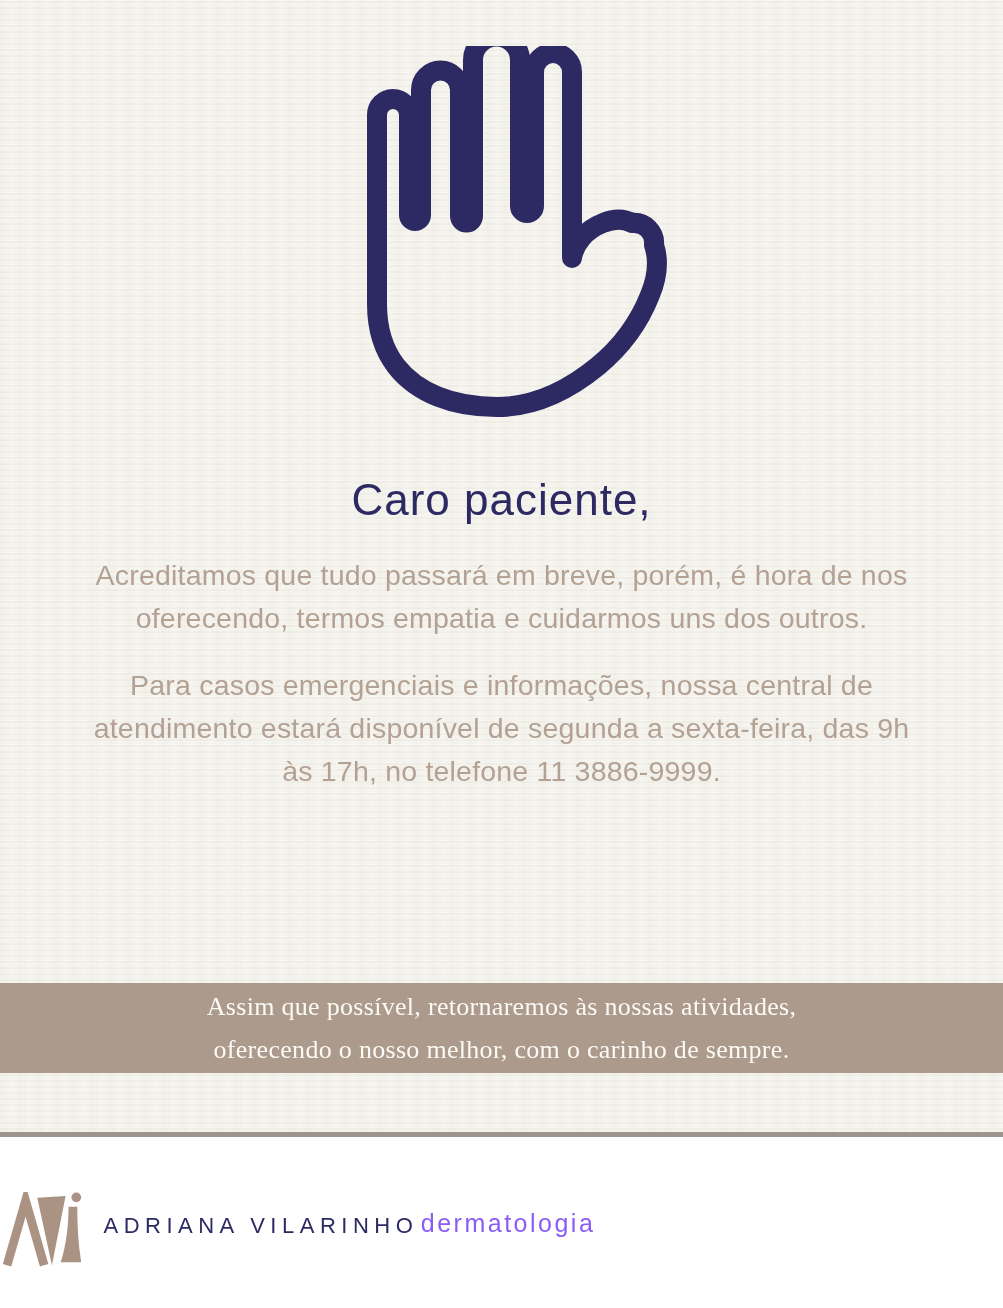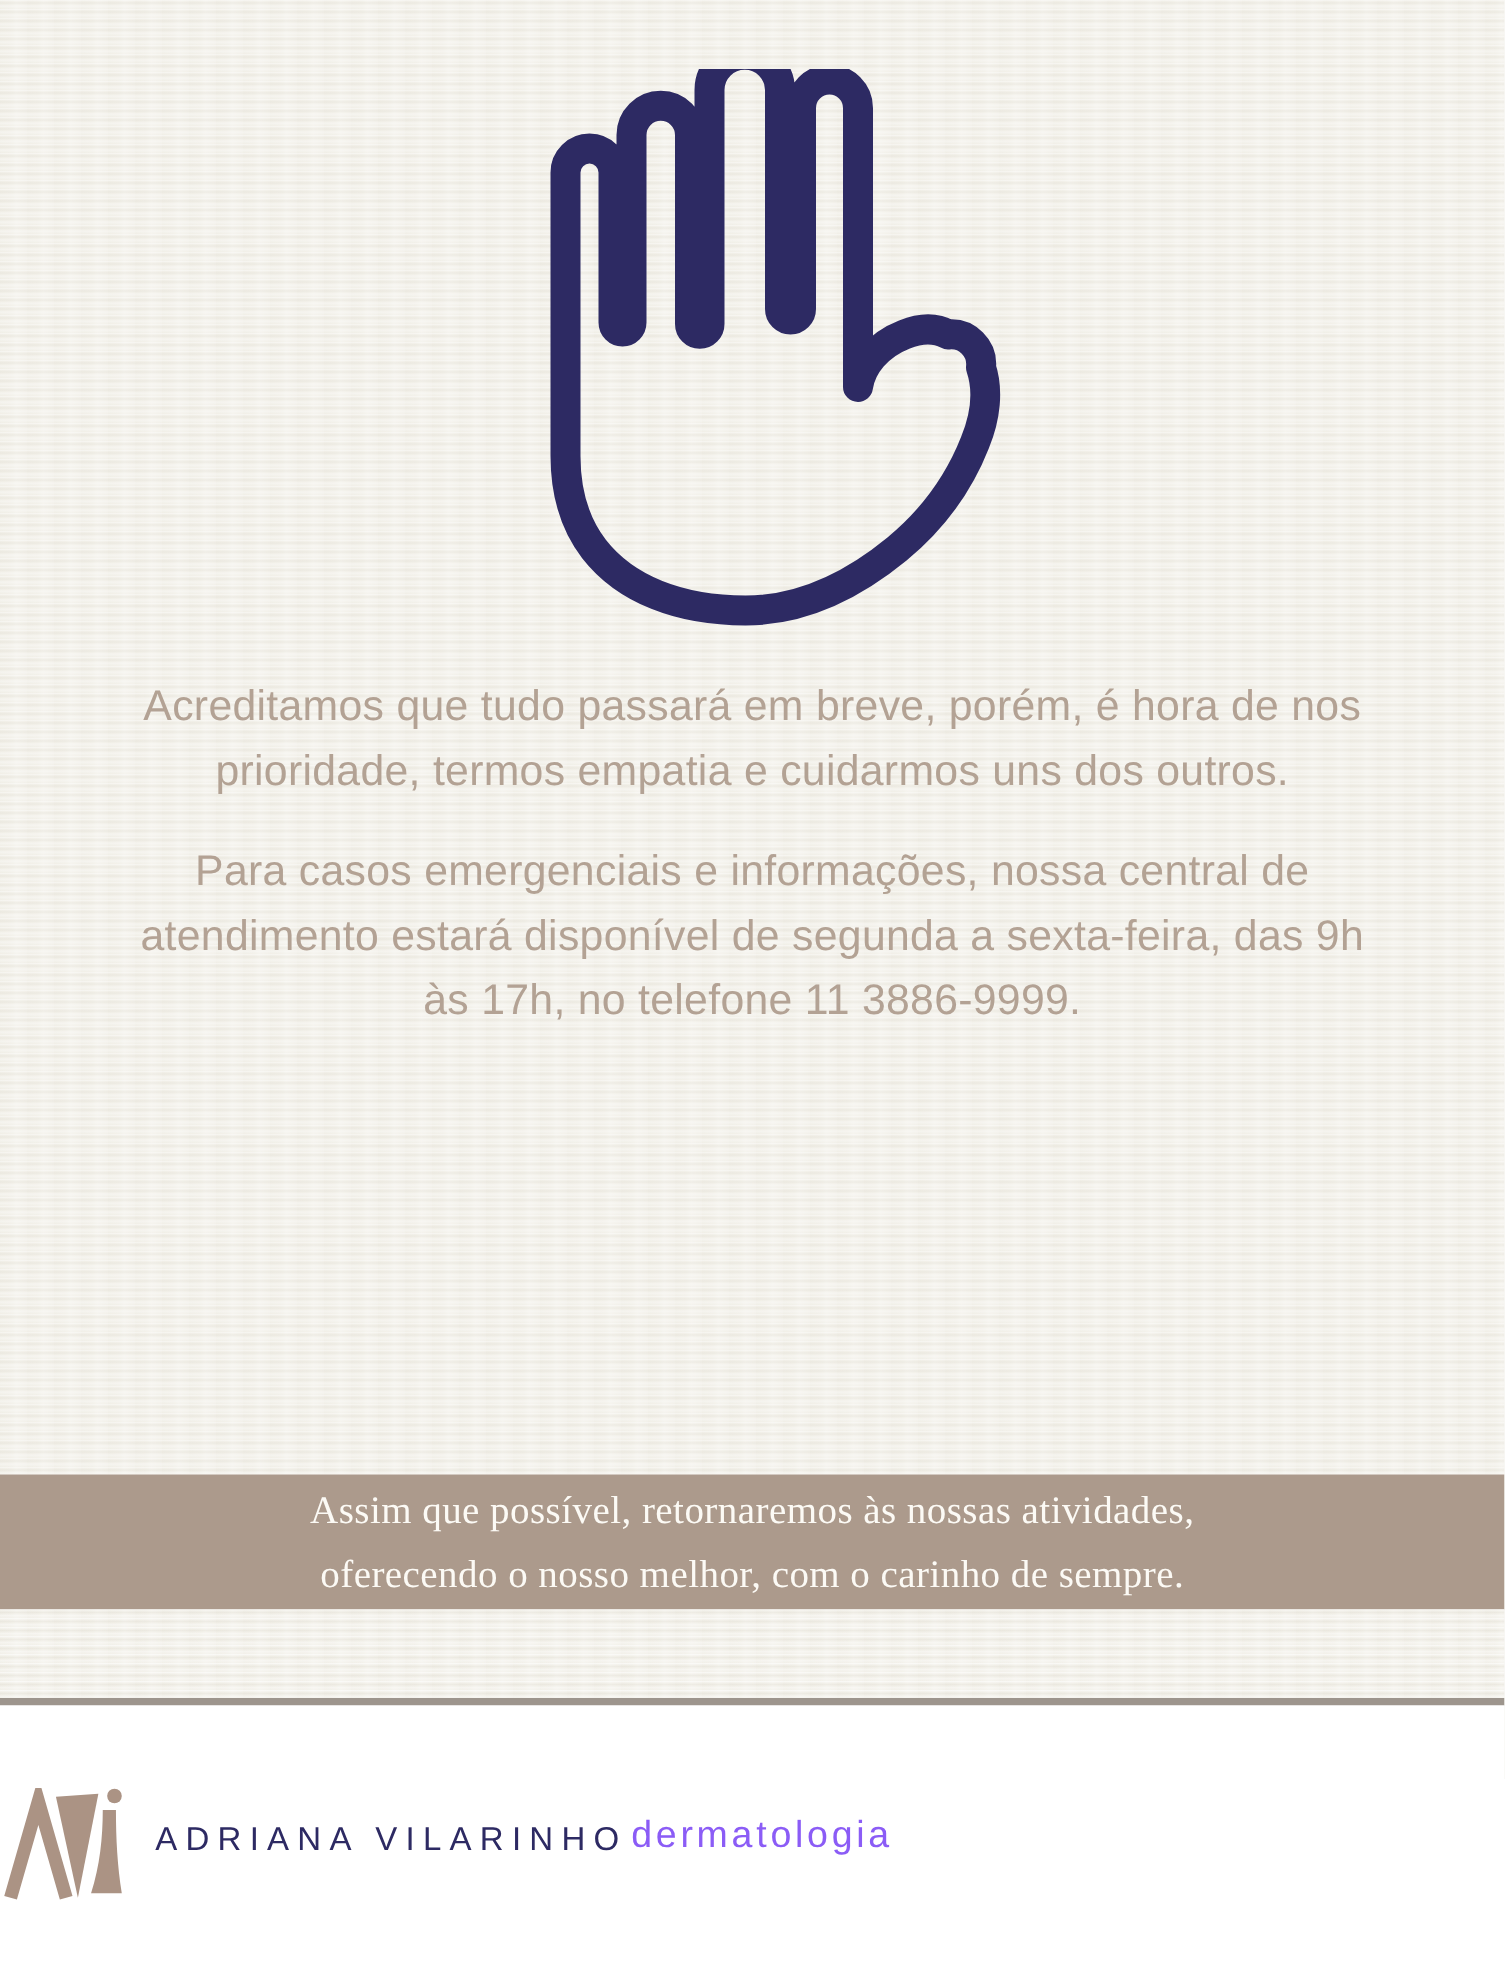--- a/index.html
+++ b/index.html
@@ -91,24 +91,25 @@
                C209 198 220 184 238 177
                C248 173 258 172 267 177
                A20 20 0 0 1 289 199
                C294 214 292 232 285 249
                C274 277 256 301 233 320
                C205 343 171 361 132 361
                C88 361 52 347 31 320
                C18 303 12 282 12 258 Z" fill="none" stroke="#2d2a63" stroke-width="20" stroke-linecap="round" stroke-linejoin="round"></path>
     </svg>
 
+    <h1 class="heading">Caro paciente,</h1>
 
 
     <p class="para para-2">Acreditamos que tudo passará em breve, porém, é hora de nos
-prioridade, termos empatia e cuidarmos uns dos outros.</p>
+oferecendo, termos empatia e cuidarmos uns dos outros.</p>
 
     <p class="para para-3">Para casos emergenciais e informações, nossa central de
 atendimento estará disponível de segunda a sexta-feira, das 9h
 às 17h, no telefone 11 3886-9999.</p>
   </div>
 
   <div class="banner">
     <p class="banner-text">Assim que possível, retornaremos às nossas atividades,
 oferecendo o nosso melhor, com o carinho de sempre.</p>
   </div>

